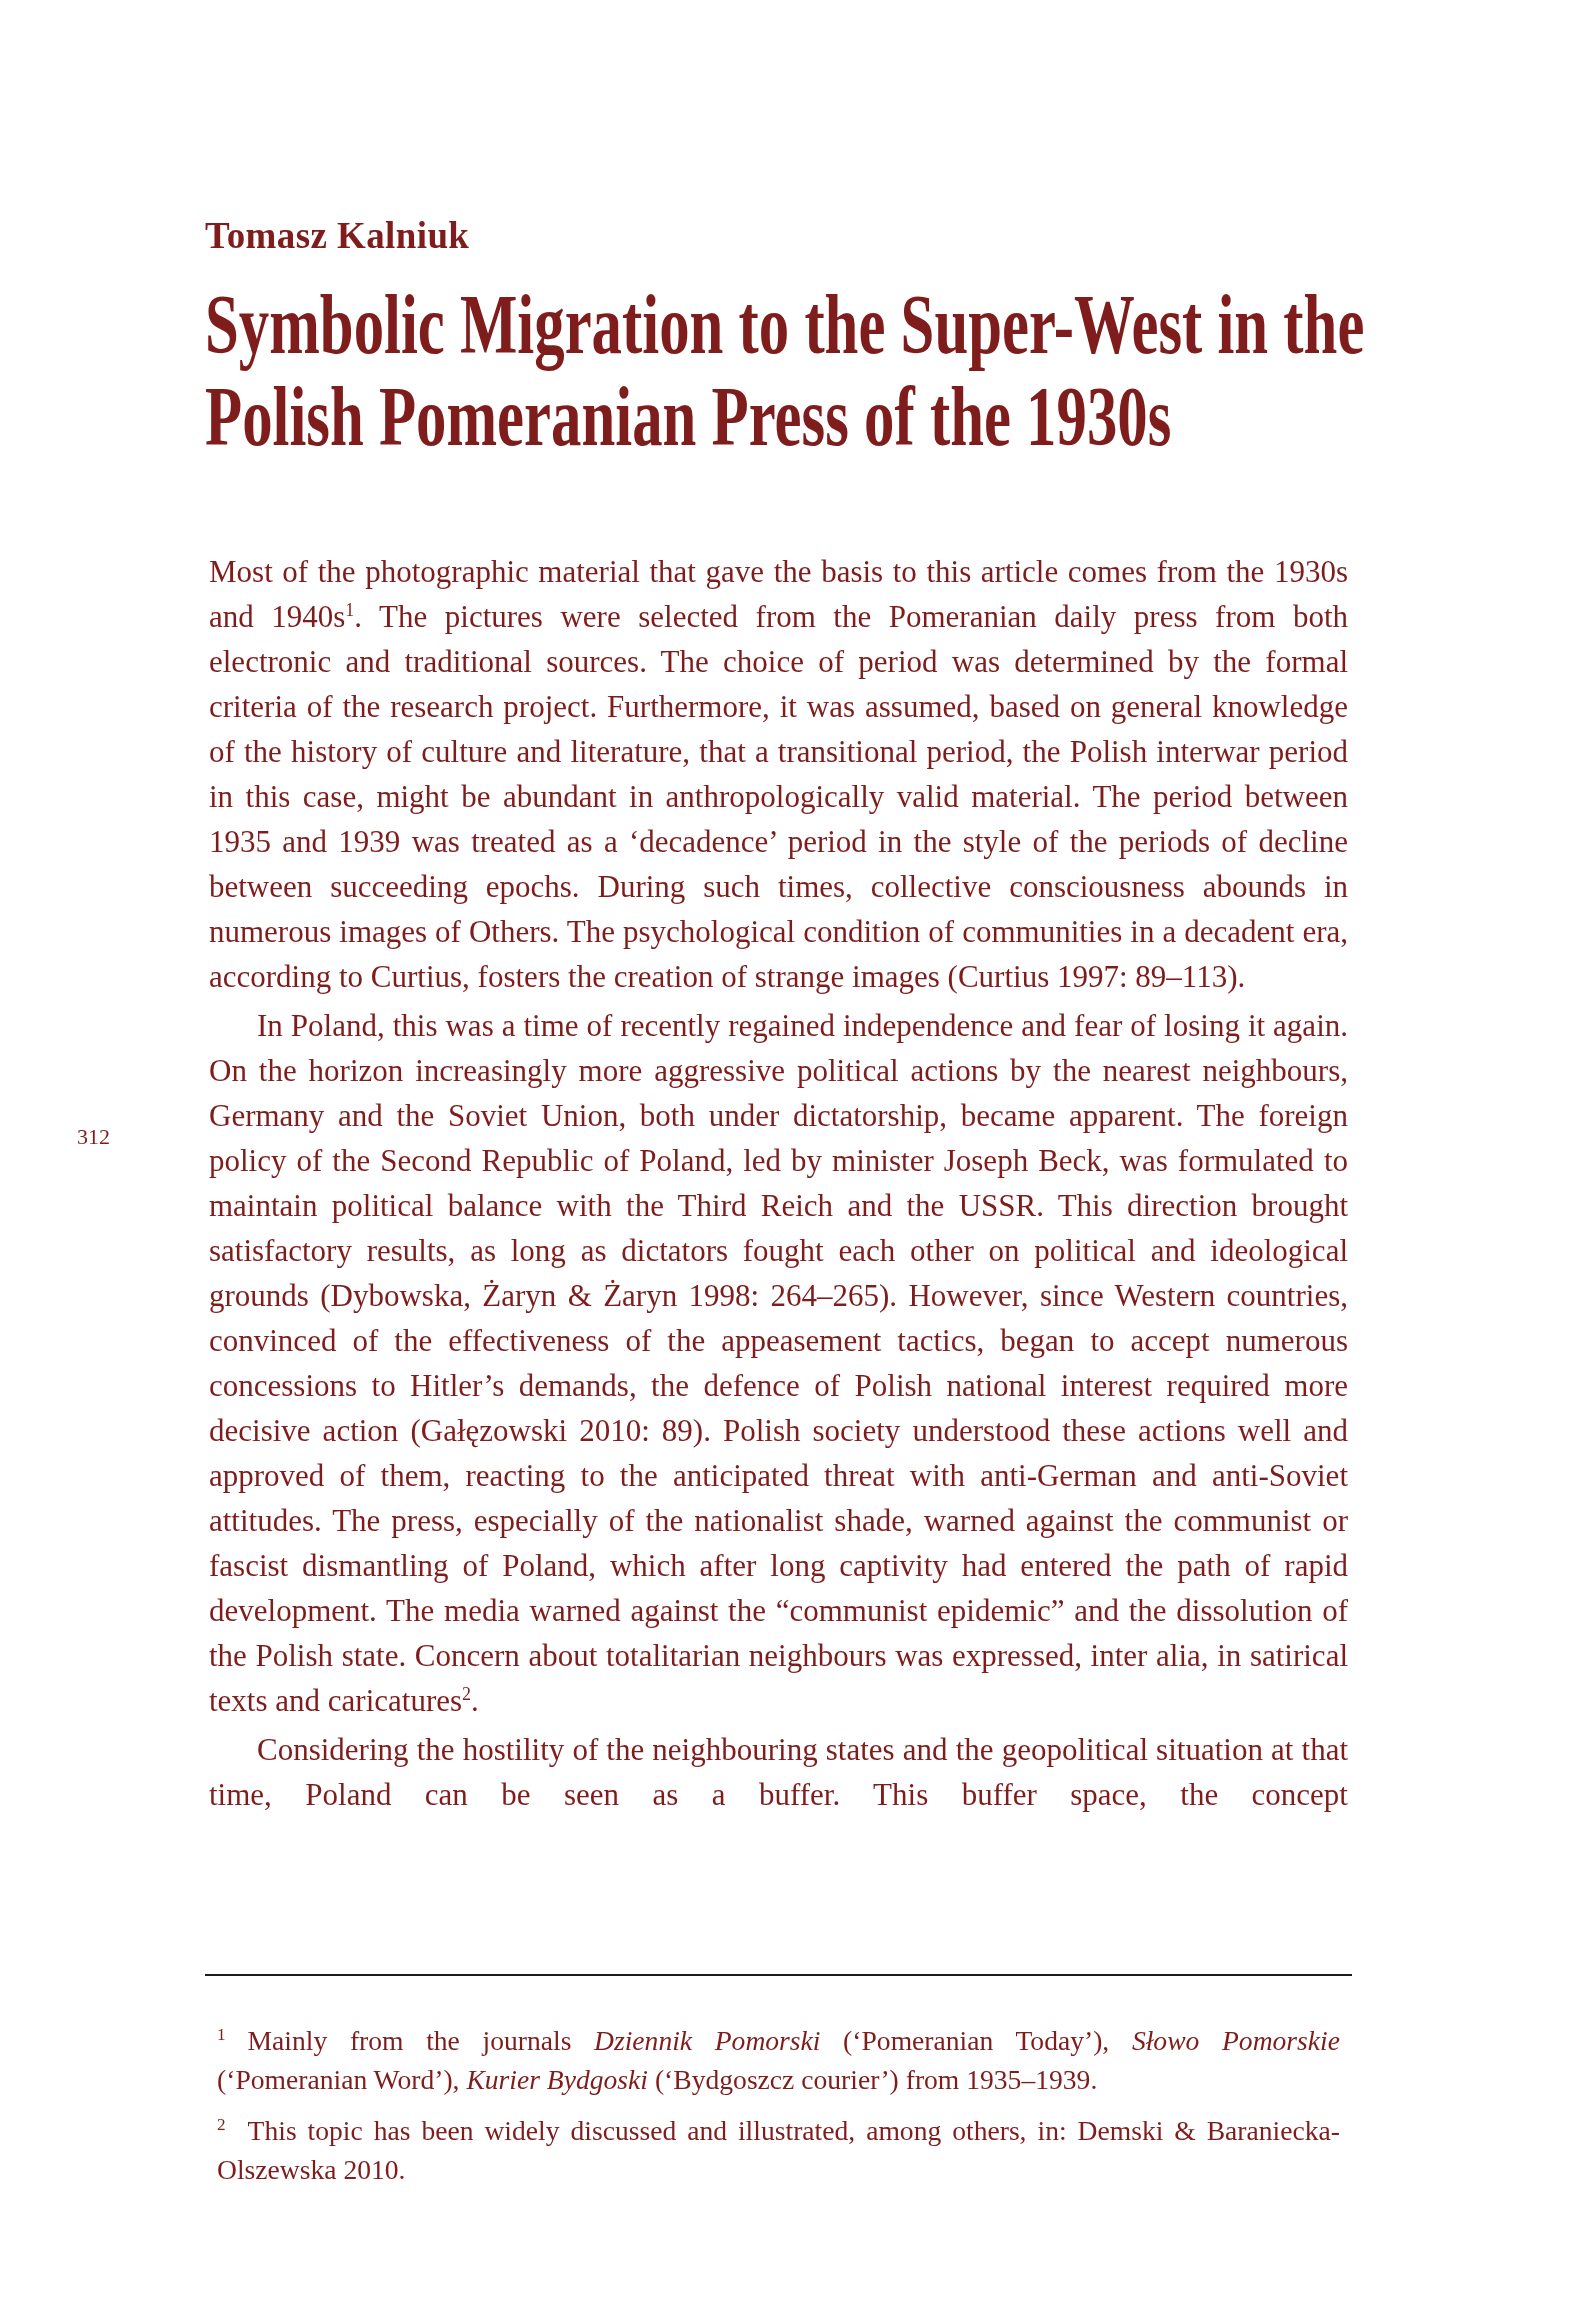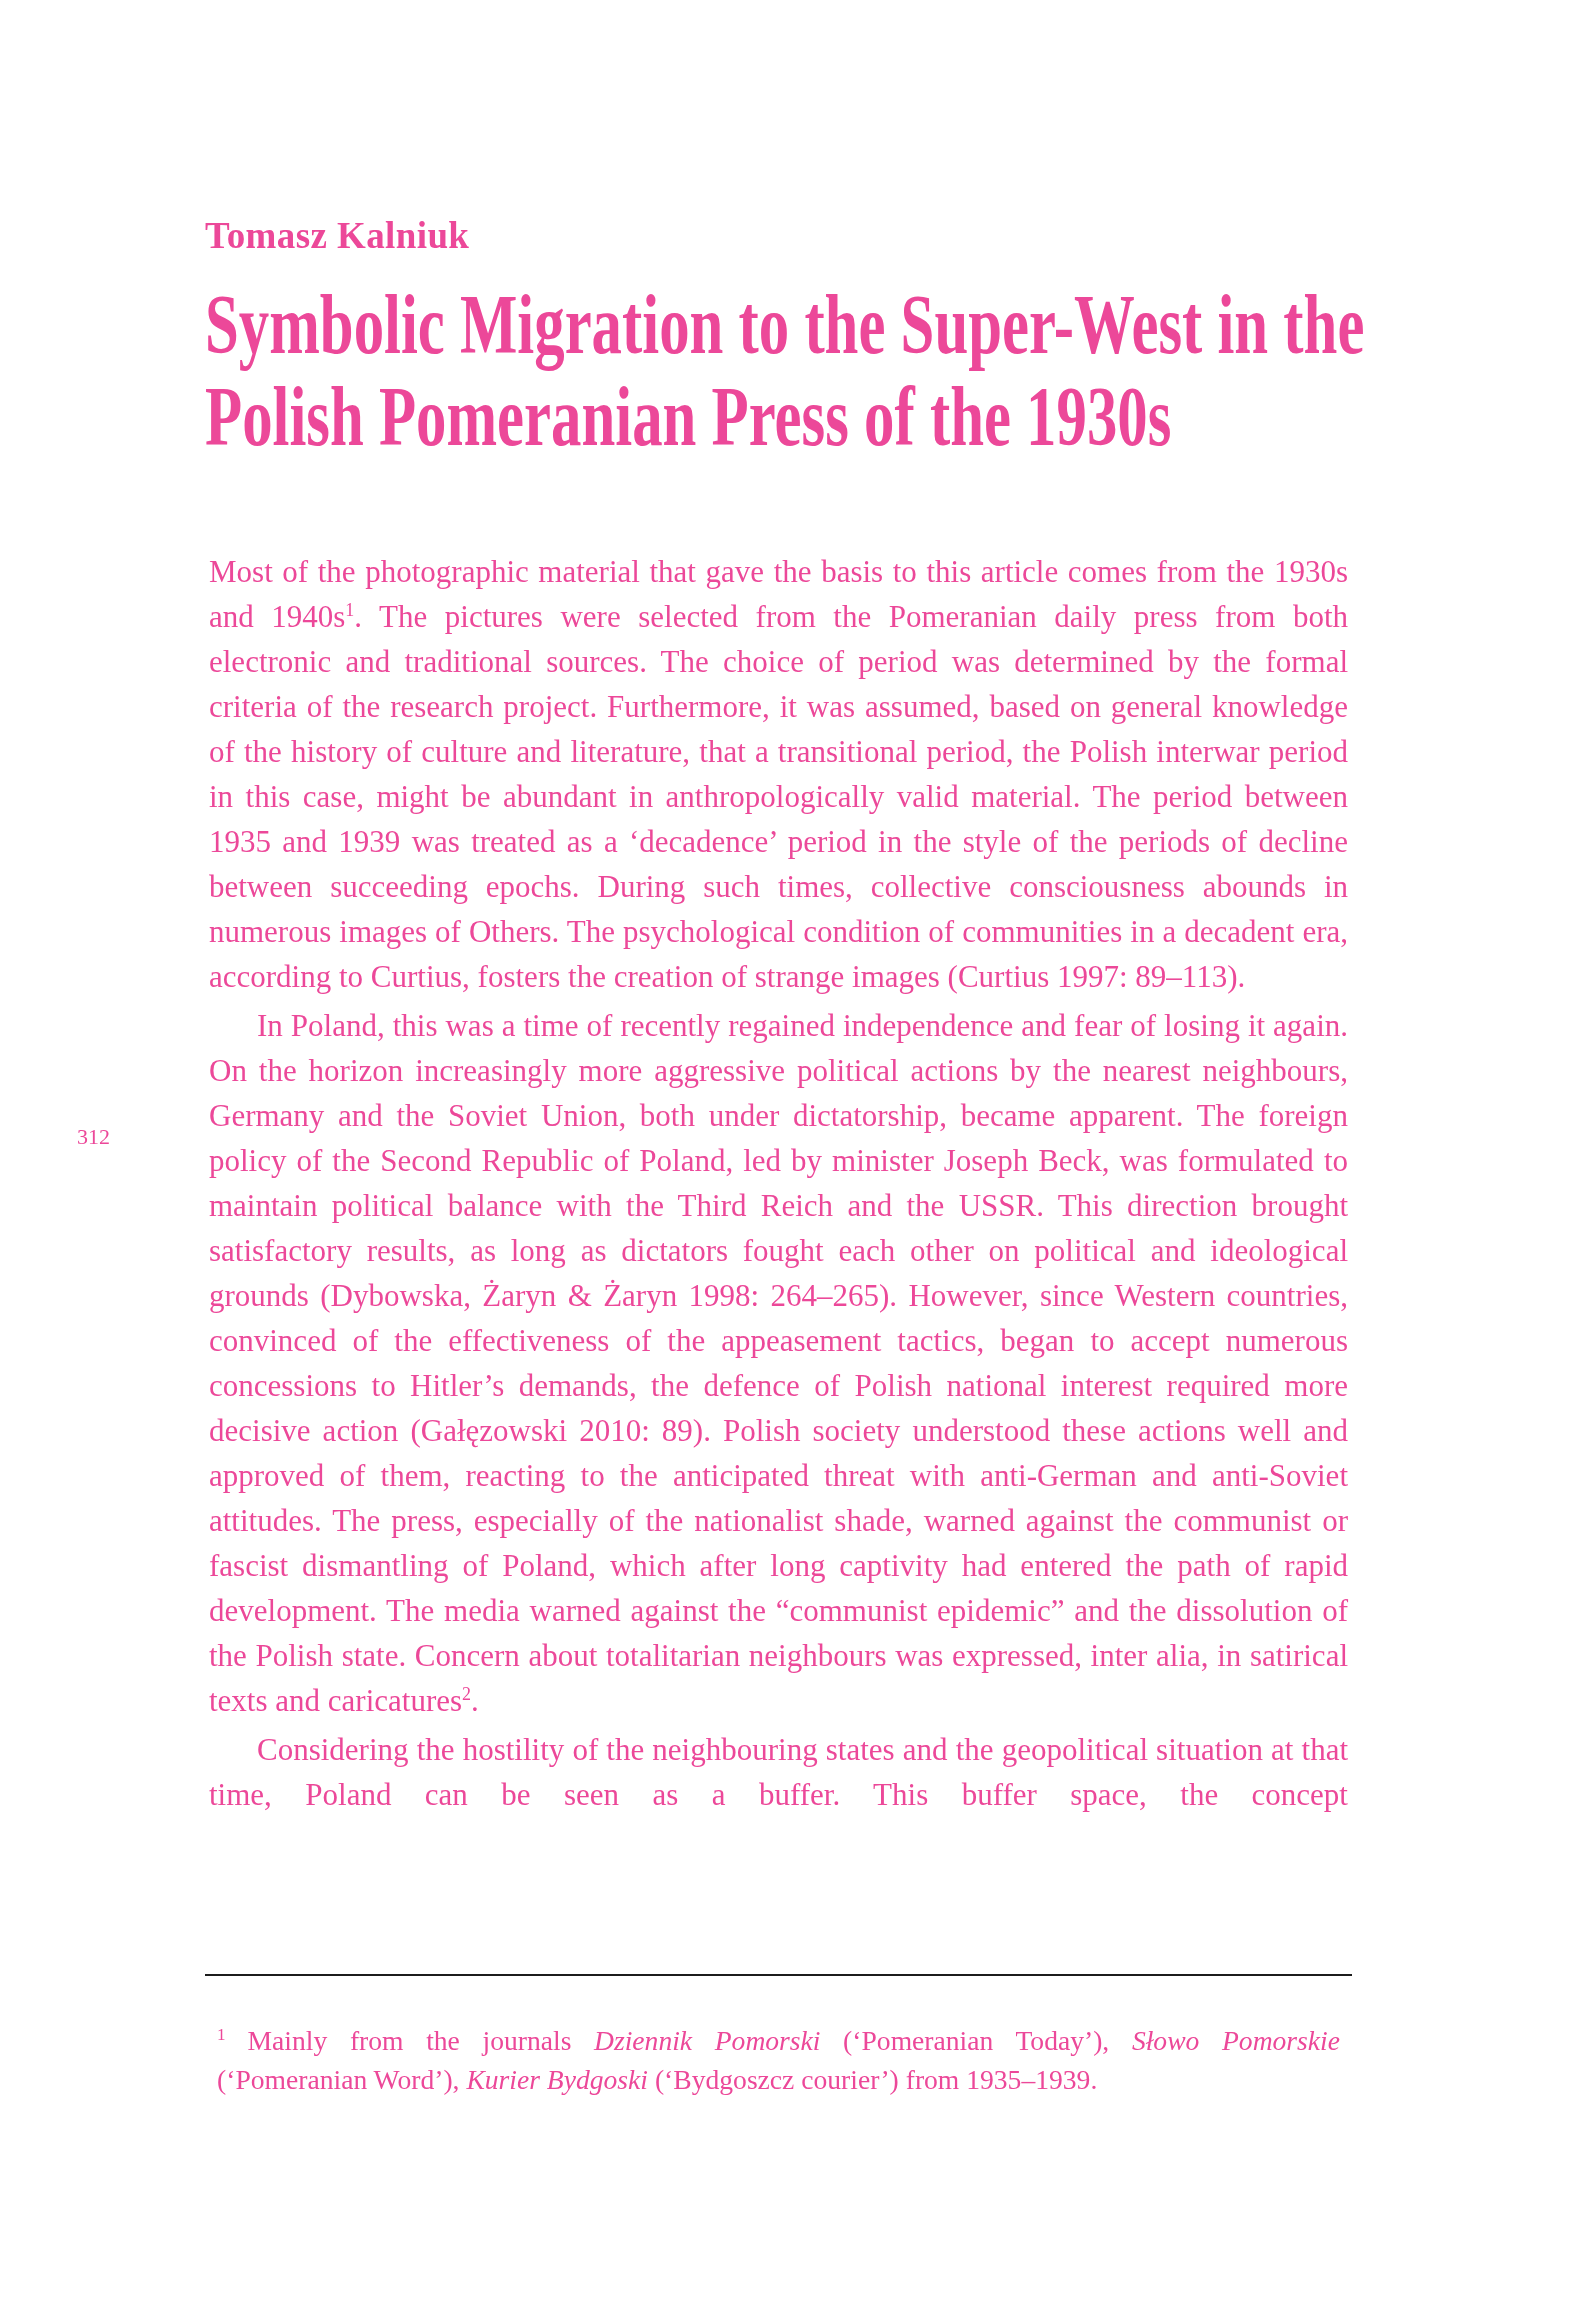--- a/index.html
+++ b/index.html
@@ -6,21 +6,21 @@
     margin: 0;
     padding: 0;
     background: #ffffff;
   }
   .page {
     position: relative;
     width: 1579px;
     height: 2319px;
     background: #ffffff;
     font-family: "Liberation Serif", "DejaVu Serif", serif;
-    color: #ec4899;
+    color: #7f1d1d;
     overflow: hidden;
   }
   .author {
     position: absolute;
     left: 205px;
     top: 214px;
     font-size: 37px;
     font-weight: 700;
     letter-spacing: 0.4px;
     white-space: nowrap;
@@ -118,17 +118,18 @@
   <div class="body-text" id="body-text">
       <p><span>Most of the photographic material that gave the basis to this article comes from the 1930s and 1940s</span><sup>1</sup><span>. The pictures were selected from the Pomeranian daily press from both electronic and traditional sources. The choice of period was determined by the formal criteria of the research project. Furthermore, it was assumed, based on general knowledge of the history of culture and literature, that a transitional period, the Polish interwar period in this case, might be abundant in anthropologically valid material. The period between 1935 and 1939 was treated as a ‘decadence’ period in the style of the periods of decline between succeeding epochs. During such times, collective consciousness abounds in numerous images of Others. The psychological condition of communities in a decadent era, according to Curtius, fosters the creation of strange images (Curtius 1997: 89–113).</span></p>
       <p class="indent"><span>In Poland, this was a time of recently regained independence and fear of losing it again. On the horizon increasingly more aggressive political actions by the nearest neighbours, Germany and the Soviet Union, both under dictatorship, became apparent. The foreign policy of the Second Republic of Poland, led by minister Joseph Beck, was formulated to maintain political balance with the Third Reich and the USSR. This direction brought satisfactory results, as long as dictators fought each other on political and ideological grounds (Dybowska, Żaryn &amp; Żaryn 1998: 264–265). However, since Western countries, convinced of the effectiveness of the appeasement tactics, began to accept numerous concessions to Hitler’s demands, the defence of Polish national interest required more decisive action (Gałęzowski 2010: 89). Polish society understood these actions well and approved of them, reacting to the anticipated threat with anti-German and anti-Soviet attitudes. The press, especially of the nationalist shade, warned against the communist or fascist dismantling of Poland, which after long captivity had entered the path of rapid development. The media warned against the “communist epidemic” and the dissolution of the Polish state. Concern about totalitarian neighbours was expressed, inter alia, in satirical texts and caricatures</span><sup>2</sup><span>.</span></p>
       <p class="indent justify-last"><span>Considering the hostility of the neighbouring states and the geopolitical situation at that time, Poland can be seen as a buffer. This buffer space, the concept</span></p>
     </div>
 
   <div class="footnotes">
     <div class="footnote-rule"></div>
     <div class="footnote-list" id="footnote-list">
         <p><sup class="fn-marker">1</sup><span>Mainly from the journals </span><span class="it">Dziennik Pomorski</span><span> (‘Pomeranian Today’), </span><span class="it">Słowo Pomorskie</span><span> (‘Pomeranian Word’), </span><span class="it">Kurier Bydgoski</span><span> (‘Bydgoszcz courier’) from 1935–1939.</span></p>
+        <p><sup class="fn-marker">2</sup><span>This topic has been widely discussed and illustrated, among others, in: Demski &amp; Baraniecka-Olszewska 2010.</span></p>
       </div>
   </div>
 
 </div>
 
 
 </body></html>

